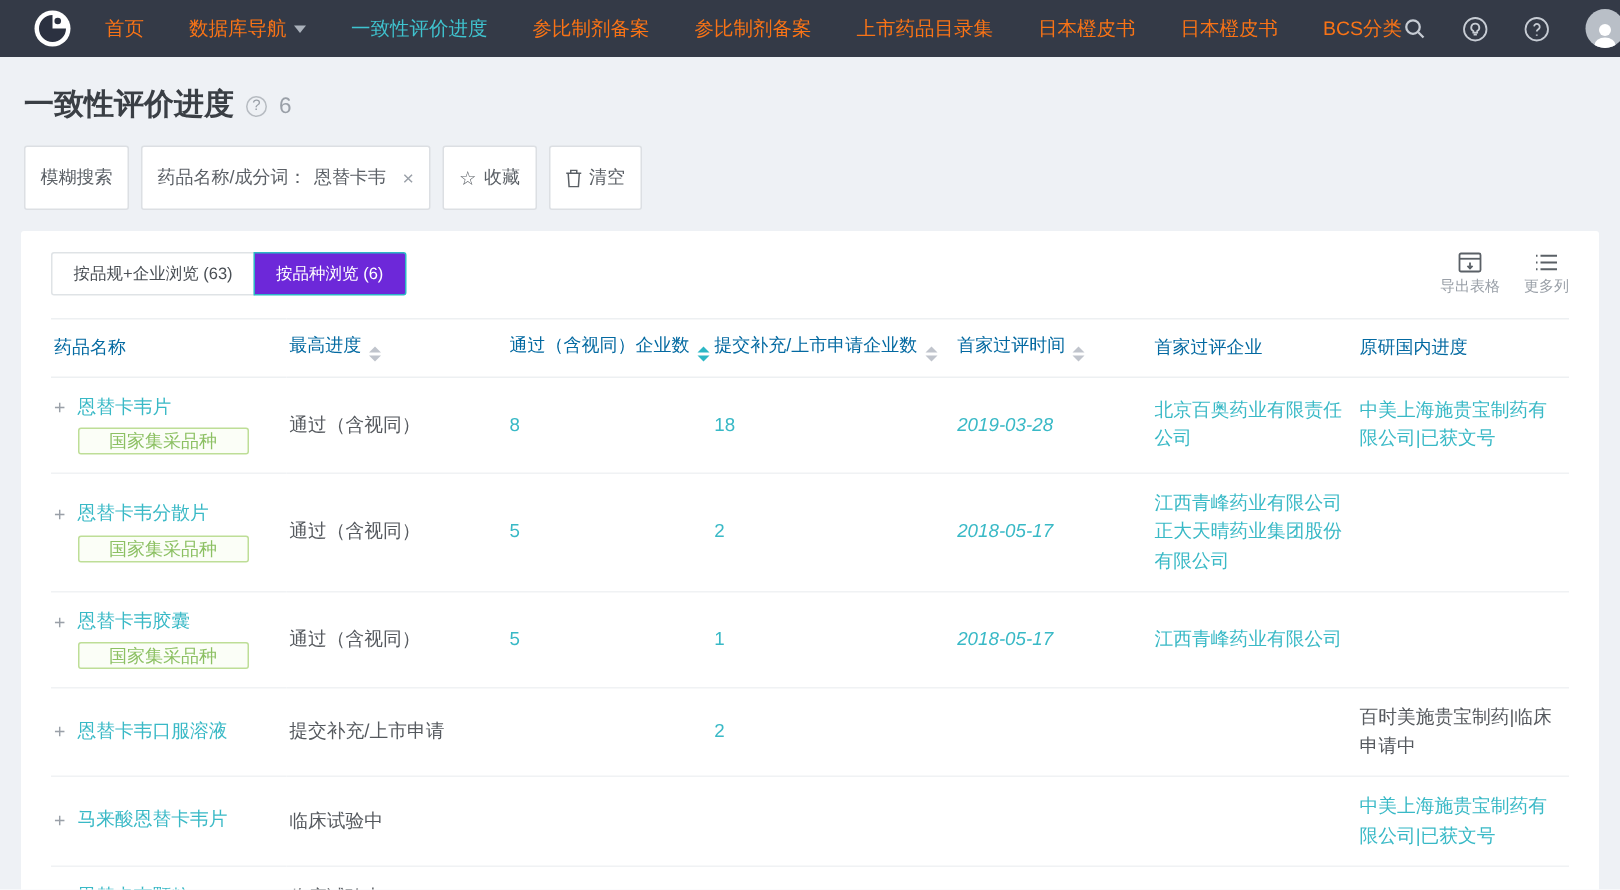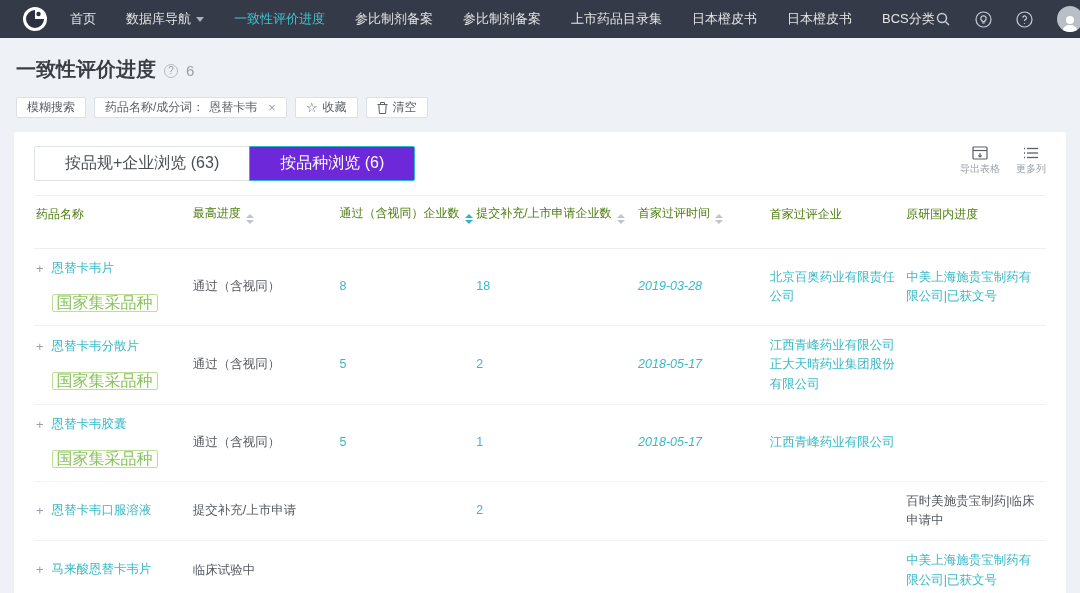--- a/index.html
+++ b/index.html
@@ -9,72 +9,72 @@
     background:#eef1f5; color:#555;
     display:flex; flex-direction:column; overflow:hidden;
   }
   
   .navbar {
     height:38px; background:#343a47; display:flex; align-items:center;
     padding:0 22px; flex-shrink:0;
   }
   .logo { width:26px; height:26px; margin-right:22px; flex-shrink:0; }
   .nav-items { display:flex; align-items:center; list-style:none; gap:30px; }
-  .nav-item { color:#e5e5e5; font-size:13px; cursor:pointer; white-space:nowrap; display:flex; align-items:center; gap:5px;}
+  .nav-item { color:#f97316; font-size:13px; cursor:pointer; white-space:nowrap; display:flex; align-items:center; gap:5px;}
   .nav-item.active { color:#3fc3cf; }
   .caret-down { width:0; height:0; border-left:4px solid transparent; border-right:4px solid transparent; border-top:5px solid #aab1bb; display:inline-block; }
   .nav-right { margin-left:auto; display:flex; align-items:center; gap:24px; }
   .nav-ic { color:#c7ccd4; display:flex; align-items:center; cursor:pointer; }
   .avatar { width:26px; height:26px; border-radius:50%; background:#b9bfc7; display:flex; align-items:flex-end; justify-content:center; overflow:hidden; cursor:pointer; }
   
   .main { padding:14px 14px 0 14px; }
   .title-row { display:flex; align-items:center; gap:8px; margin:4px 0 14px 2px; }
   .page-title { font-size:20px; font-weight:700; color:#3a3f45; }
   .info-circle {
     width:14px; height:14px; border:1px solid #b7bcc2; border-radius:50%;
     color:#9aa0a8; font-size:10px; display:flex; align-items:center; justify-content:center; margin-top:2px;
   }
   .title-count { font-size:15px; color:#9aa0a8; margin-top:2px; }
   .filter-row { display:flex; align-items:center; gap:8px; margin:0 0 14px 2px; }
   .btn {
-    background:#fff; border:1px solid #dcdfe3; border-radius:2px; height:21px;
+    background:#fff; border:1px solid #dcdfe3; border-radius:2px; height:43px;
     display:inline-flex; align-items:center; gap:5px; padding:0 10px;
     font-size:12px; color:#5b6066; cursor:pointer; white-space:nowrap;
   }
   .filter-tag { cursor:default; }
   .tag-close { color:#9aa0a8; font-size:13px; margin-left:6px; cursor:pointer; }
   .star-ic { font-size:13px; color:#5b6066; }
   
   .card { background:#fff; border-radius:2px; padding:14px 20px 16px 20px; }
   .tabs-row { display:flex; align-items:flex-start; }
   .tabs { display:flex; }
   .tab {
-    border:1px solid #dfe3e6; background:#fff; color:#4a4f55; font-size:16px;
-    padding:6px 30px; cursor:pointer; white-space:nowrap; margin-left:-1px;
+    border:1px solid #dfe3e6; background:#fff; color:#4a4f55; font-size:11px;
+    padding:6px 14px; cursor:pointer; white-space:nowrap; margin-left:-1px;
   }
   .tab:first-child { margin-left:0; border-radius:2px 0 0 2px; }
   .tab:last-child { border-radius:0 2px 2px 0; }
   .tab.active { background:#6d28d9; border-color:#2cb7c5; color:#fff; }
   .tools { margin-left:auto; display:flex; gap:16px; }
   .tool { display:flex; flex-direction:column; align-items:center; gap:2px; cursor:pointer; color:#5a6066; }
   .tool-label { font-size:10px; color:#9aa0a8; }
   
   table { width:100%; border-collapse:collapse; table-layout:fixed; margin-top:14px; }
   thead td {
-    font-size:12px; color:#4d7c0f; padding:9px 6px 24px 2px;
+    font-size:12px; color:#0369a1; padding:9px 6px 10px 2px;
     border-top:1px solid #edf0f2; border-bottom:1px solid #edf0f2; white-space:nowrap;
   }
   tbody td { font-size:12.5px; color:#55595e; padding:10px 8px 10px 2px; border-bottom:1px solid #f0f2f4; vertical-align:middle; line-height:1.55; }
   .lnk { color:#39b9c6; text-decoration:none; cursor:pointer; }
   .teal-text { color:#39b9c6;font-style:italic; }
   .namewrap { display:flex; gap:8px; }
   .plus { color:#9aa0a8; font-size:13px; cursor:pointer; line-height:1.6; }
   .badge {
-    display:inline-block; margin-top:16px; font-size:16px; color:#8cc063;
-    border:1px solid #bede97; background:#fbfef7; border-radius:2px; padding:0 4px; line-height:16px;
+    display:inline-block; margin-top:4px; font-size:12px; color:#8cc063;
+    border:1px solid #bede97; background:#fbfef7; border-radius:2px; padding:0 20px; line-height:16px;
   }
   .sorter { display:inline-flex; flex-direction:column; gap:2px; margin-left:5px; vertical-align:-1px; cursor:pointer; }
   .sorter i { width:0; height:0; border-left:4px solid transparent; border-right:4px solid transparent; }
   .sorter .up { border-bottom:4px solid #c0c4cc; }
   .sorter .dn { border-top:4px solid #c0c4cc; }
   .sorter.active .up { border-bottom-color:#2cb7c5; }
   .sorter.active .dn { border-top-color:#2cb7c5; }
   .company-line { display:block; }
 </style>
 </head>

